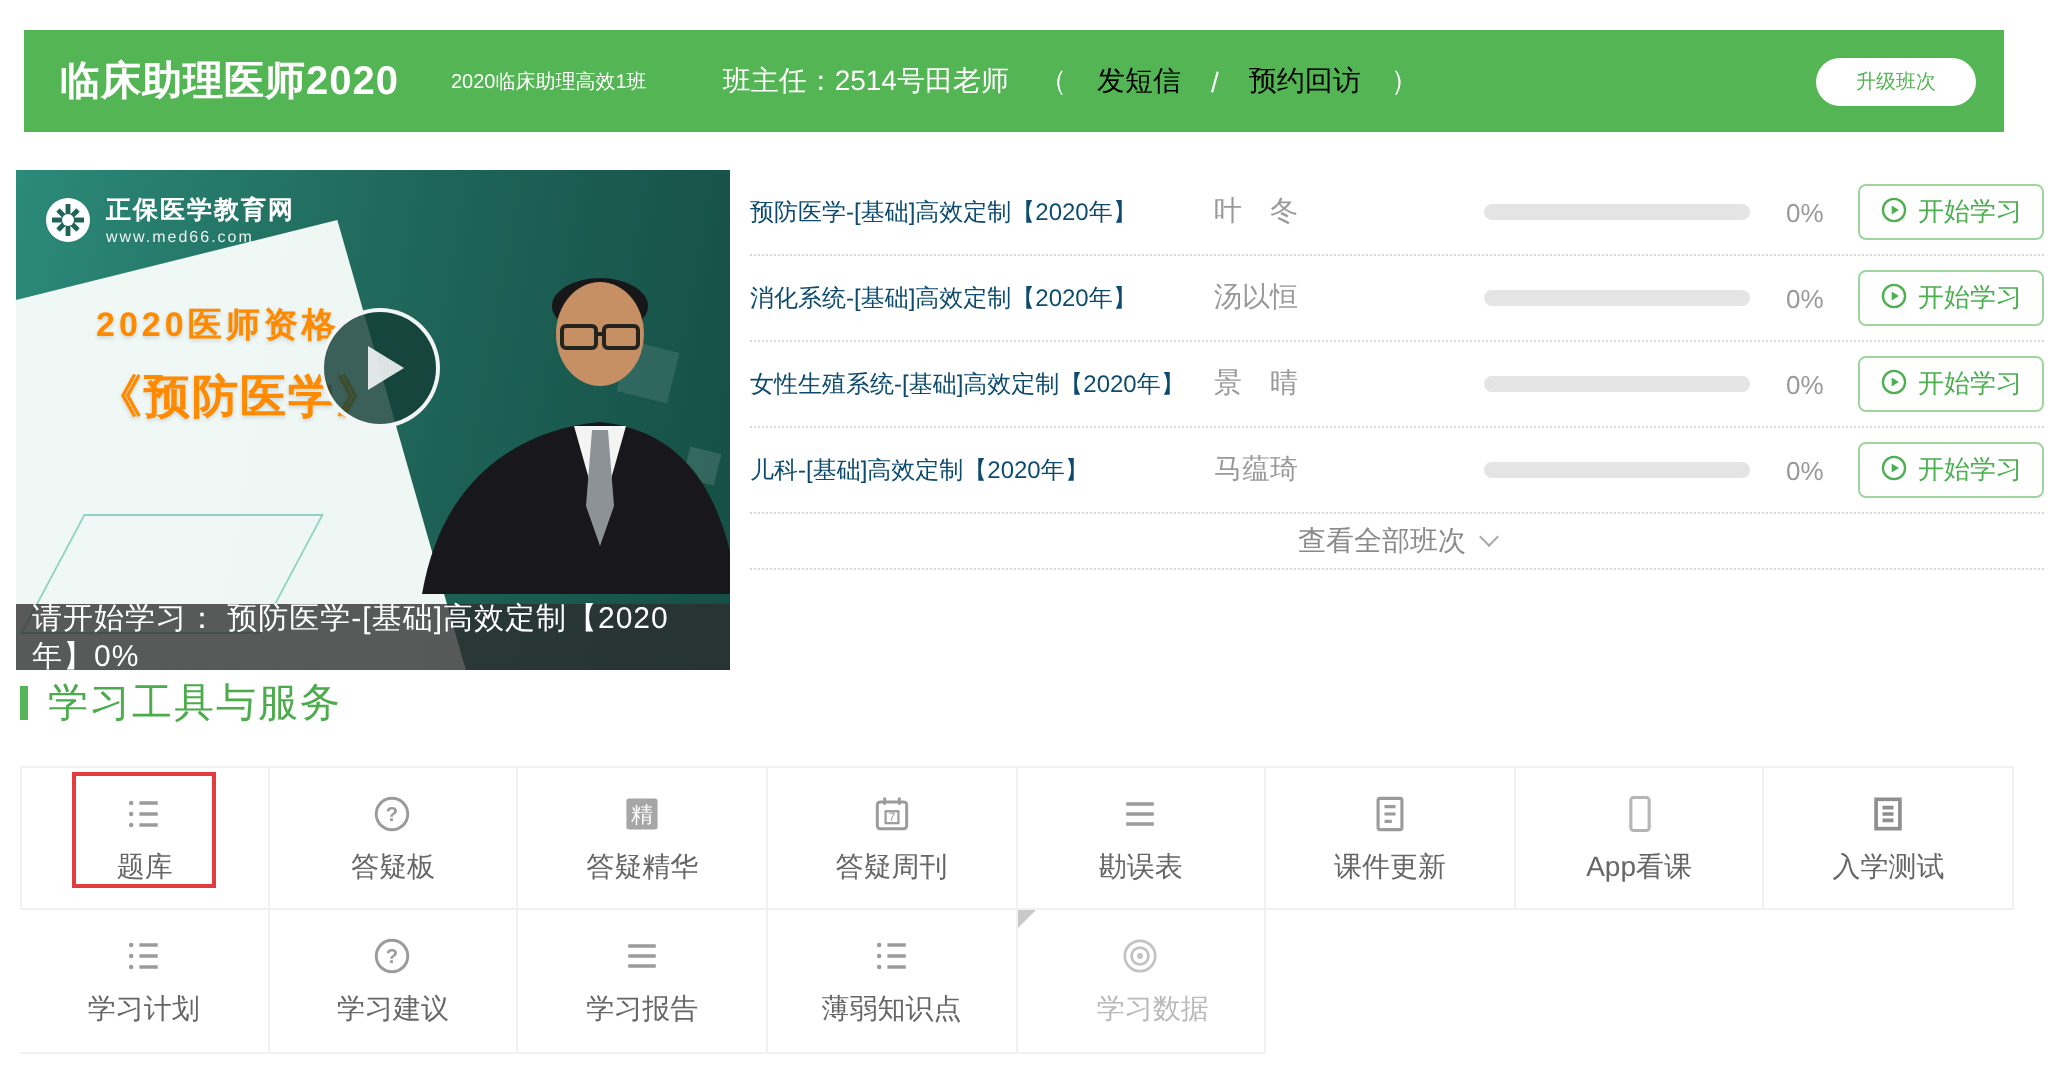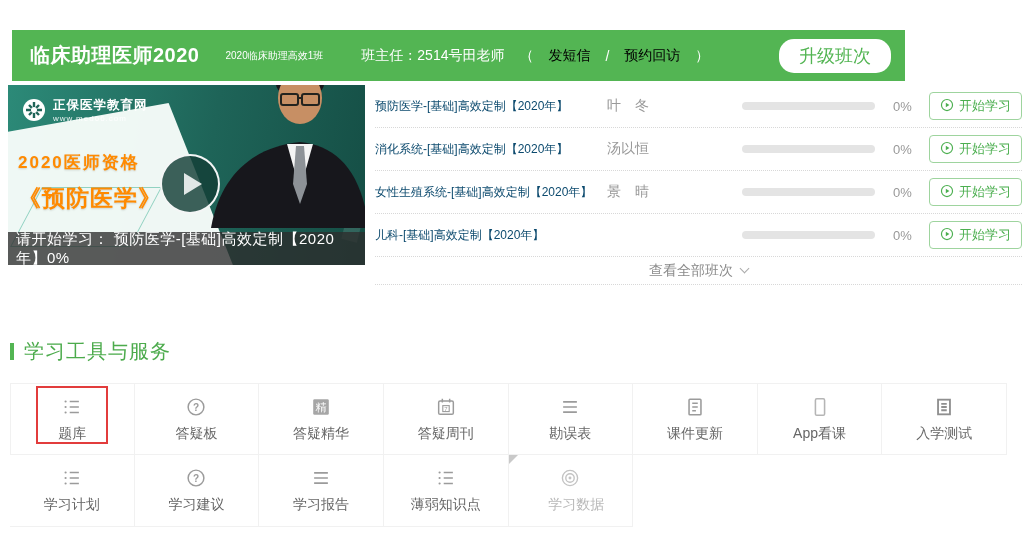--- a/index.html
+++ b/index.html
@@ -1,42 +1,42 @@
 <!DOCTYPE html>
 <html><head>
 <meta charset="utf-8">
 <style>
   * { margin:0; padding:0; box-sizing:border-box; }
   html,body { background:#fff; }
   body { font-family:"Liberation Sans","DejaVu Sans",sans-serif; }
   .page { position:relative; width:1034px; height:538px; background:#fff; overflow:hidden; }
 
   
-  .hdr { position:absolute; left:12px; top:30px; width:893px; height:51px;
+  .hdr { position:absolute; left:12px; top:15px; width:990px; height:51px;
          background:#53b553; display:flex; align-items:center; padding:0 14px 0 18px; }
   .hdr-title { color:#fff; font-size:20px; font-weight:bold; letter-spacing:.5px; }
   .hdr-class { color:#fff; font-size:10px; margin-left:26px; }
   .hdr-mgr { color:#fff; font-size:14px; margin-left:38px; display:flex; gap:15px; align-items:center; }
   .hdr-link { color:#000000; text-decoration:none; cursor:pointer; }
-  .hdr-upg { margin-left:auto; background:#fff; color:#53b553; font-size:18px;
+  .hdr-upg { margin-left:auto; background:#fff; color:#53b553; font-size:10px;
              border:none; border-radius:15px; padding:5px 20px; cursor:pointer; }
 
   
-  .video { position:absolute; left:8px; top:85px; width:357px; height:180px; overflow:hidden;
+  .video { position:absolute; left:8px; top:85px; width:357px; height:250px; overflow:hidden;
            background:linear-gradient(100deg,#2c8a78 0%,#1e6458 55%,#154e45 100%); cursor:pointer; }
   .wedge { position:absolute; inset:0; background:rgba(246,252,249,.97);
            clip-path:polygon(0% 26%, 45% 10%, 63% 100%, 0% 100%); }
   .wedge2 { position:absolute; left:18px; bottom:18px; width:120px; height:60px;
             border:1px solid rgba(120,200,180,.8); transform:skewX(-28deg); background:transparent; }
   .deco-sq1 { position:absolute; right:28px; top:88px; width:26px; height:26px; background:rgba(255,255,255,.10); transform:rotate(14deg); }
   .deco-sq2 { position:absolute; right:6px; top:140px; width:16px; height:16px; background:rgba(255,255,255,.12); transform:rotate(14deg); }
   .brand { position:absolute; left:14px; top:12px; display:flex; align-items:center; gap:7px; }
   .brand-txt .bn { color:#fff; font-size:12.5px; font-weight:bold; letter-spacing:1px; }
   .brand-txt .bu { color:#fff; font-size:8px; letter-spacing:1px; opacity:.9; }
-  .vtxt { position:absolute; left:10px; top:66px; }
+  .vtxt { position:absolute; left:40px; top:66px; }
   .vtxt .l1 { color:#ff8a00; font-size:17px; font-weight:bold; letter-spacing:2px; text-shadow:0 1px 2px rgba(0,0,0,.15); }
   .vtxt .l2 { color:#ff8a00; font-size:23px; font-weight:bold; letter-spacing:1px; margin-top:9px; text-shadow:0 1px 2px rgba(0,0,0,.15); }
   .vtxt .l3 { color:#ff8a00; font-size:15px; font-weight:bold; letter-spacing:2px; margin-top:13px; }
   .play { position:absolute; left:152px; top:69px; width:60px; height:60px; border-radius:50%;
           background:rgba(19,62,55,.82); border:2px solid rgba(255,255,255,.95);
           display:flex; align-items:center; justify-content:center; cursor:pointer; }
   .play-tri { width:0; height:0; border-left:18px solid rgba(255,255,255,.85);
               border-top:11px solid transparent; border-bottom:11px solid transparent; margin-left:5px; }
   .tutor { position:absolute; right:-6px; bottom:33px; }
   .vcap { position:absolute; left:0; right:0; bottom:0; height:33px; background:rgba(45,45,45,.78);
@@ -183,20 +183,21 @@
       <span><svg width="14" height="14" viewBox="0 0 24 24">
                 <circle cx="12" cy="12" r="9.5" fill="none" stroke="#4caf50" stroke-width="2"></circle>
                 <path d="M10 8.2l6.2 3.8-6.2 3.8z" fill="#4caf50"></path>
               </svg></span>
       <span class="c-btn-label">开始学习</span>
     </button>
   </div>
 
   <div class="crow">
     <a class="c-name">儿科-[基础]高效定制【2020年】</a>
+    <span class="c-teacher">马蕴琦</span>
     <span class="c-bar">
             <span class="c-fill" style="width: 0%;"></span>
           </span>
     <span class="c-pct">0%</span>
     <button class="c-btn">
       <span><svg width="14" height="14" viewBox="0 0 24 24">
                 <circle cx="12" cy="12" r="9.5" fill="none" stroke="#4caf50" stroke-width="2"></circle>
                 <path d="M10 8.2l6.2 3.8-6.2 3.8z" fill="#4caf50"></path>
               </svg></span>
       <span class="c-btn-label">开始学习</span>

